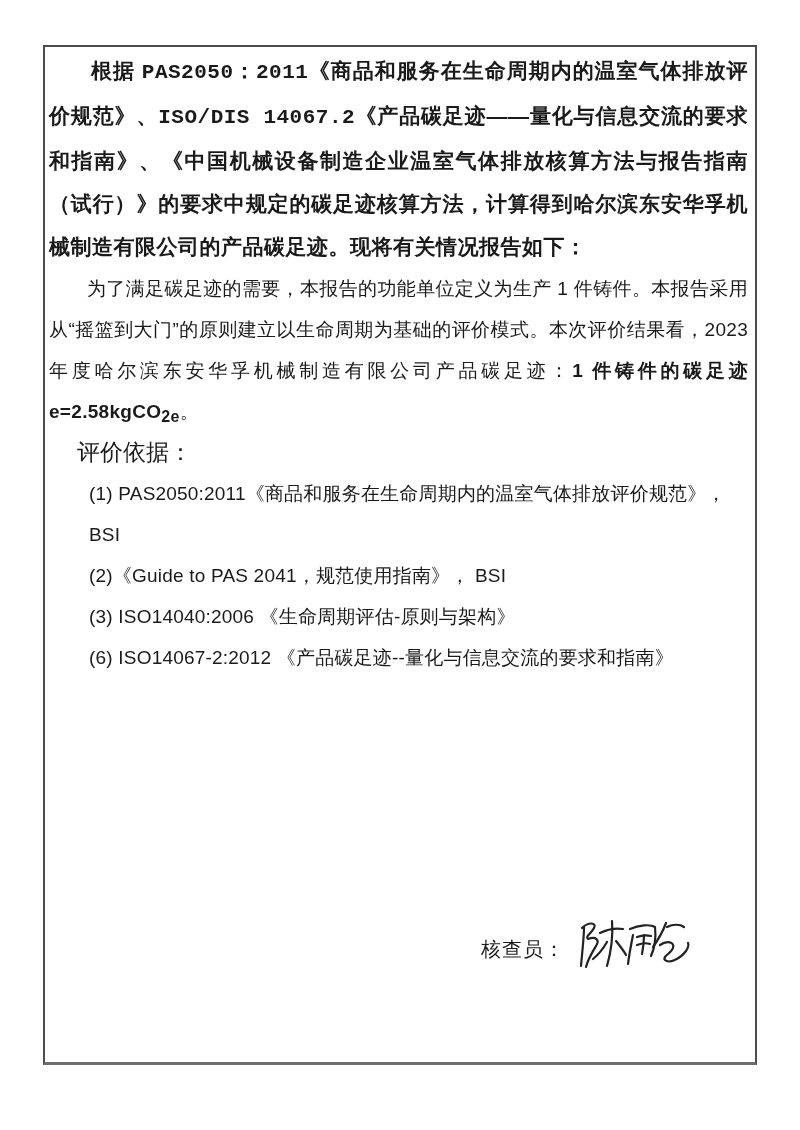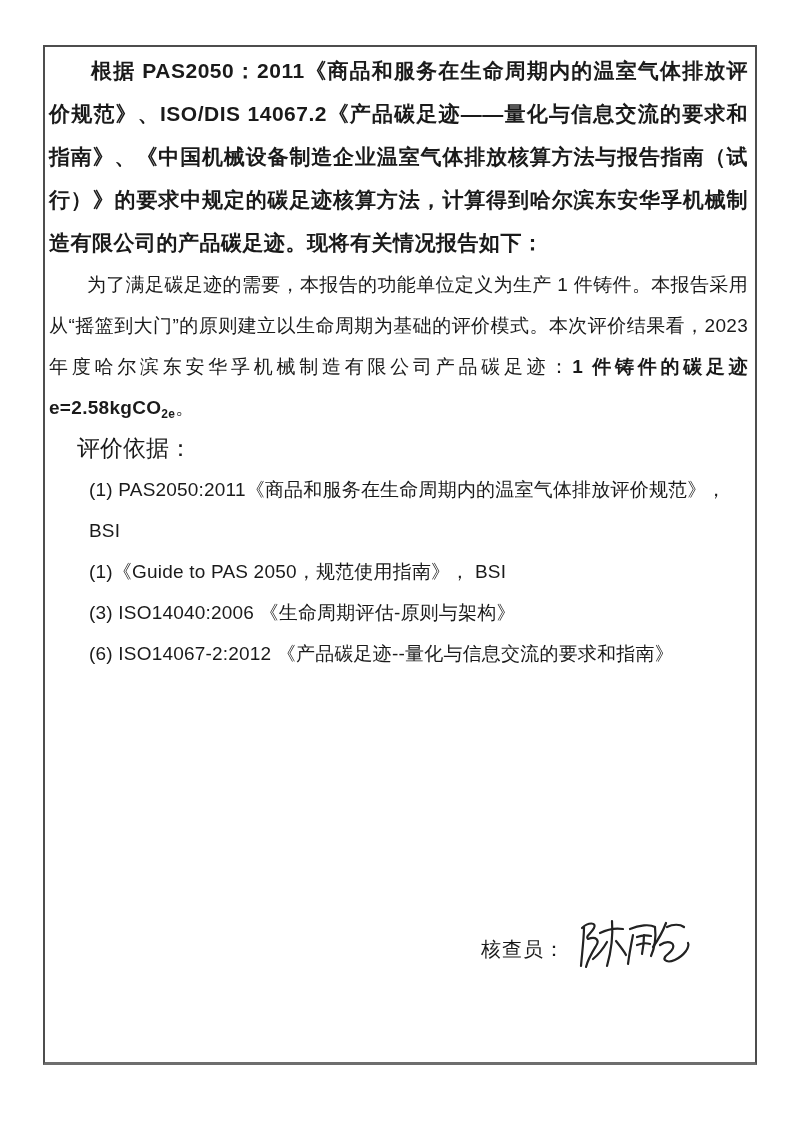--- a/index.html
+++ b/index.html
@@ -26,32 +26,32 @@
   }
   .p1 {
     margin: 0;
     font-size: 21px;
     line-height: 43px;
     font-weight: bold;
     text-align: justify;
     text-indent: 2em;
     letter-spacing: 0.5px;
   }
-  .p1 .code { font-family: Liberation Sans, sans-serif; }
+  .p1 .code { font-family: Liberation Mono, monospace; }
   .p2 {
     margin: 0;
     font-size: 19px;
     line-height: 41px;
     text-align: justify;
     text-indent: 2em;
     letter-spacing: 0.3px;
   }
   .p2 .result { font-weight: bold; }
   .p2 sub {
-    font-size: 12px;
+    font-size: 16px;
     font-weight: bold;
     vertical-align: -4px;
     line-height: 0;
   }
   .basis {
     margin: 0;
     font-size: 23px;
     line-height: 41px;
     padding-left: 28px;
   }
@@ -93,21 +93,21 @@
 <div class="doc-border">
 
   <p class="p1"><span>根据 </span><span class="code">PAS2050：2011</span><span>《商品和服务在生命周期内的温室气体排放评价规范》、</span><span class="code">ISO/DIS 14067.2</span><span>《产品碳足迹——量化与信息交流的要求和指南》、《中国机械设备制造企业温室气体排放核算方法与报告指南（试行）》的要求中规定的碳足迹核算方法，计算得到哈尔滨东安华孚机械制造有限公司的产品碳足迹。现将有关情况报告如下：</span></p>
 
   <p class="p2"><span>为了满足碳足迹的需要，本报告的功能单位定义为生产 1 件铸件。本报告采用从“摇篮到大门”的原则建立以生命周期为基础的评价模式。本次评价结果看，2023 年度哈尔滨东安华孚机械制造有限公司产品碳足迹：</span><span class="result"><span>1 件铸件的碳足迹 e=2.58kgCO</span><sub>2e</sub></span><span>。</span></p>
 
   <p class="basis">评价依据：</p>
 
   <div class="refs">
     <div class="ref">(1) PAS2050:2011《商品和服务在生命周期内的温室气体排放评价规范》， BSI</div>
-    <div class="ref">(1)《Guide to PAS 2050，规范使用指南》， BSI</div>
+    <div class="ref">(2)《Guide to PAS 2041，规范使用指南》， BSI</div>
     <div class="ref">(3) ISO14040:2006 《生命周期评估-原则与架构》</div>
     <div class="ref">(6) ISO14067-2:2012 《产品碳足迹--量化与信息交流的要求和指南》</div>
   </div>
 
   <div class="sig-row">
     <span class="sig-label">核查员：</span>
     <svg class="sig-svg" width="128" height="60" viewBox="0 0 128 60" aria-hidden="true">
       <path d="M11 13 C11 24 9 40 8 52"></path>
       <path d="M9 14 C15 8 24 8 21 14 C18 20 12 22 15 25 C23 22 27 26 23 32 C20 37 15 45 13 53"></path>
       <path d="M27 19 C35 15 44 14 50 15"></path>

